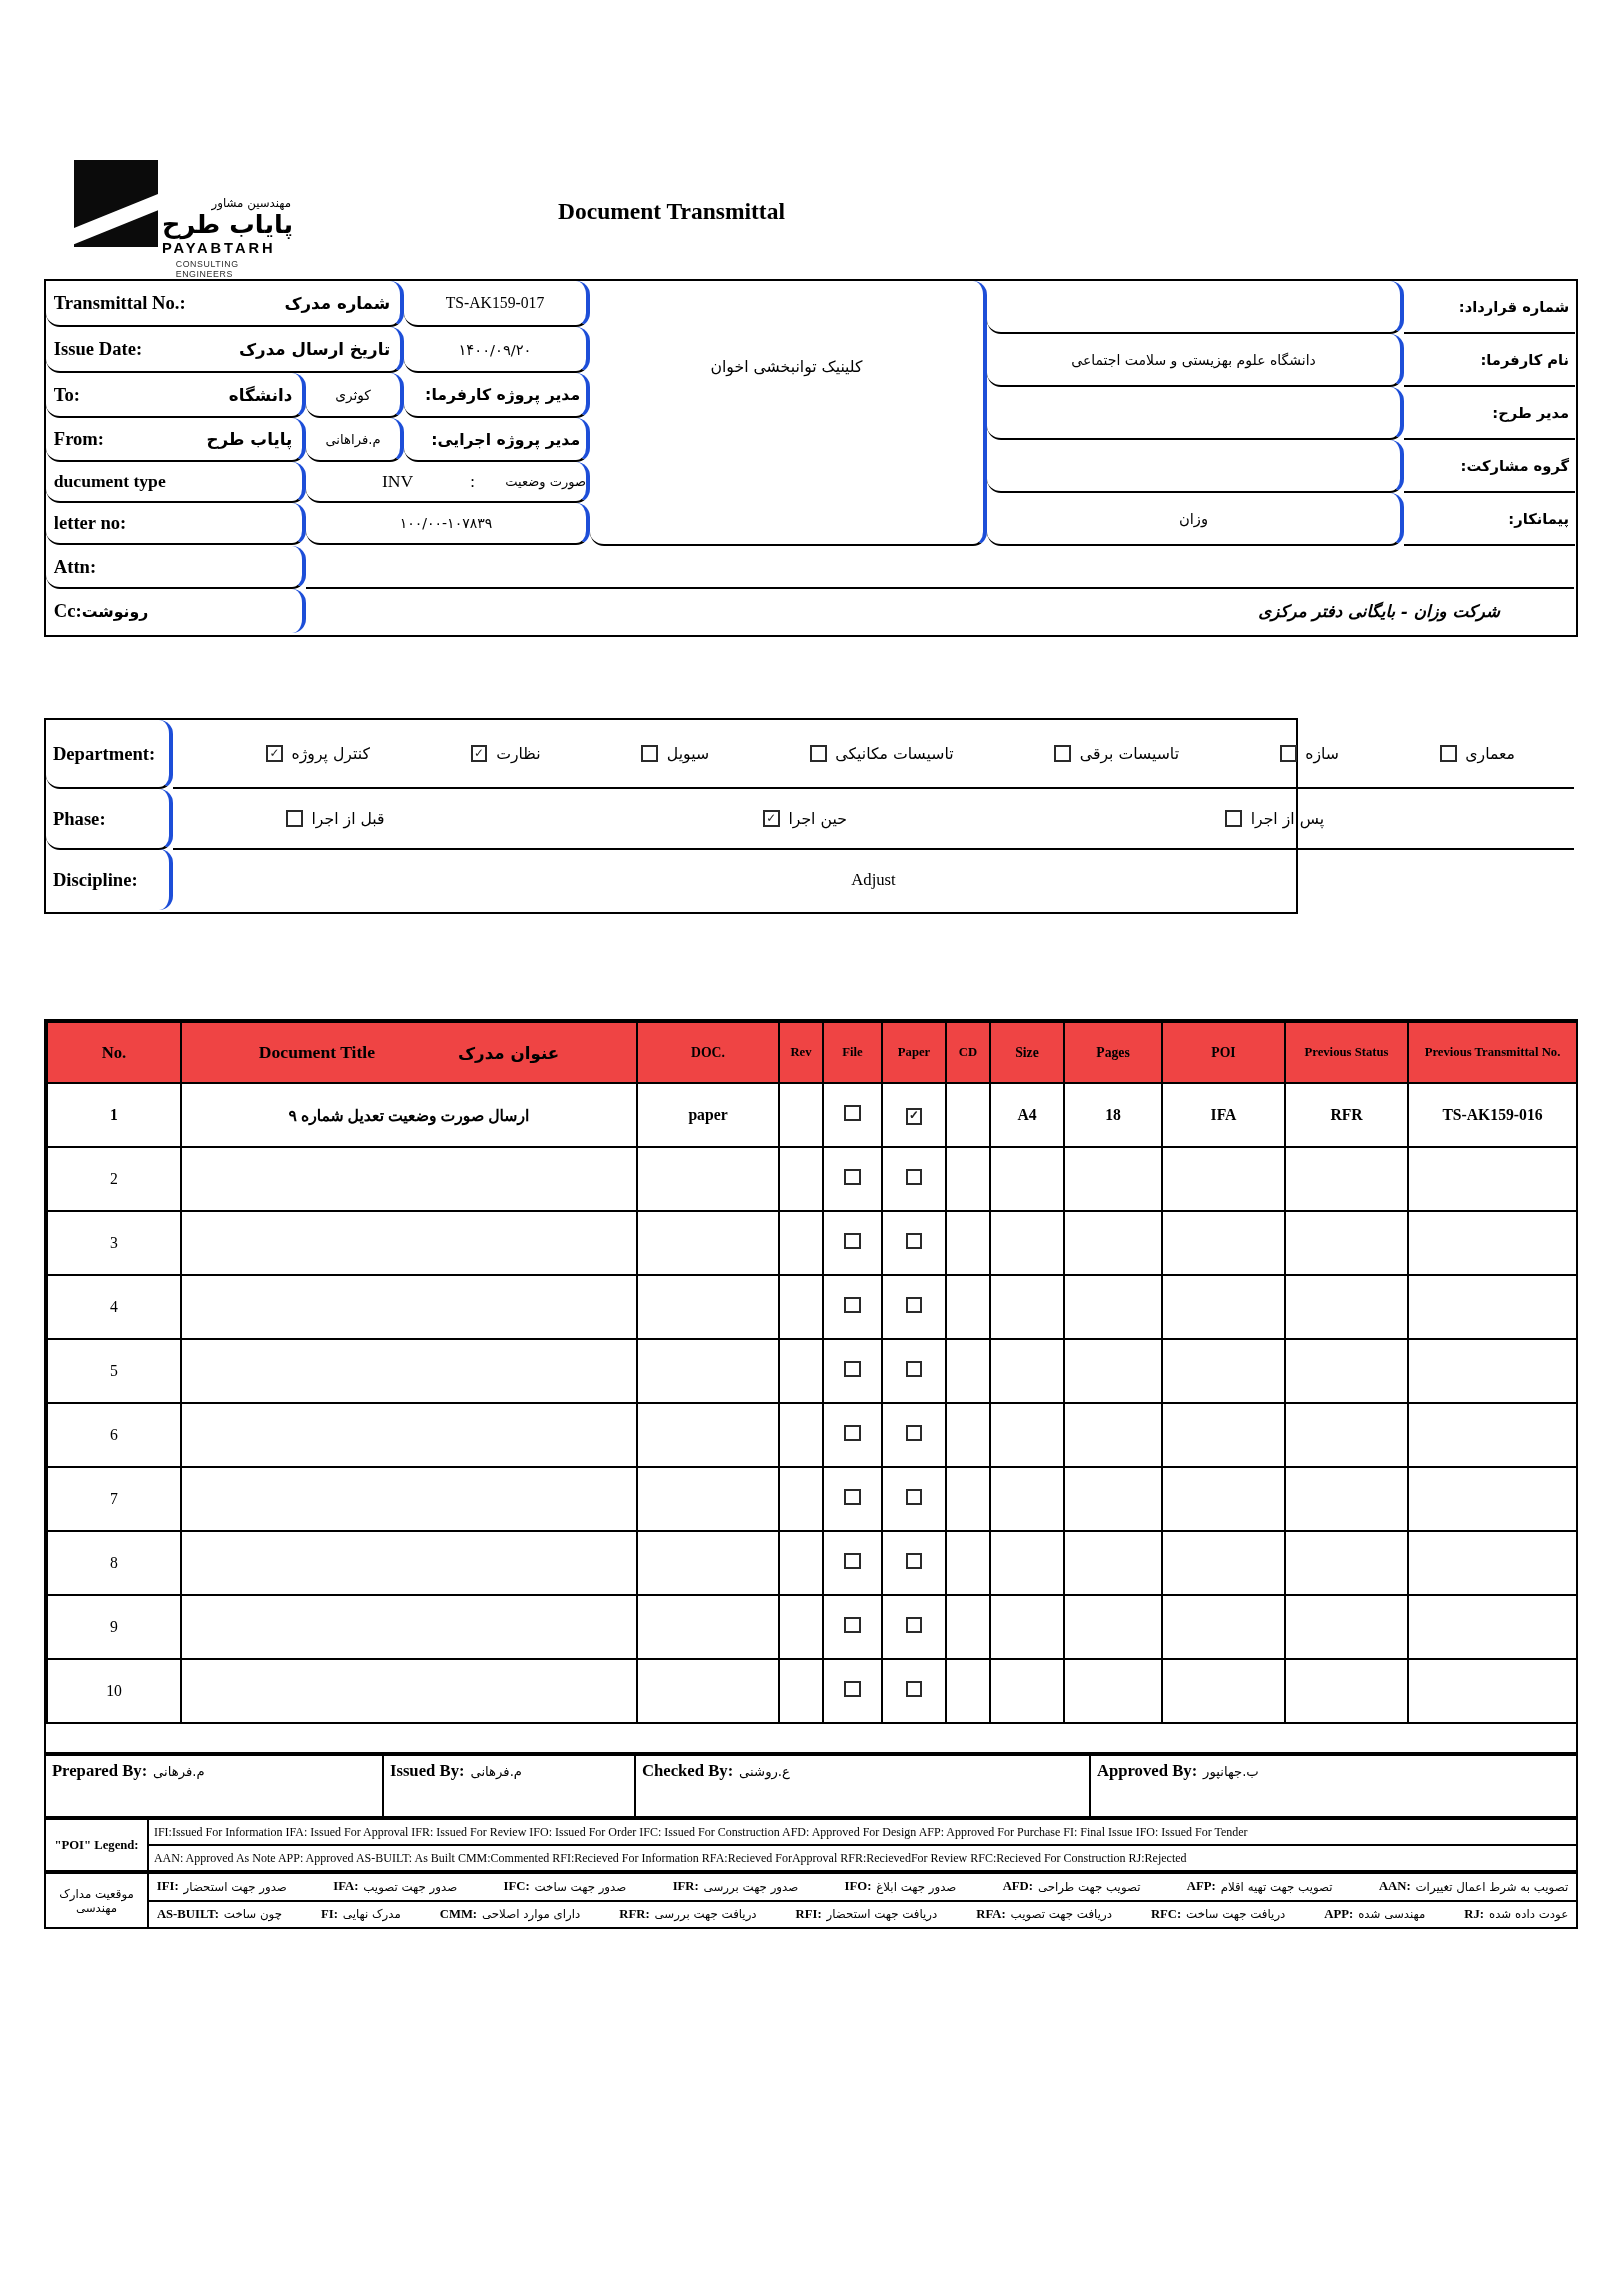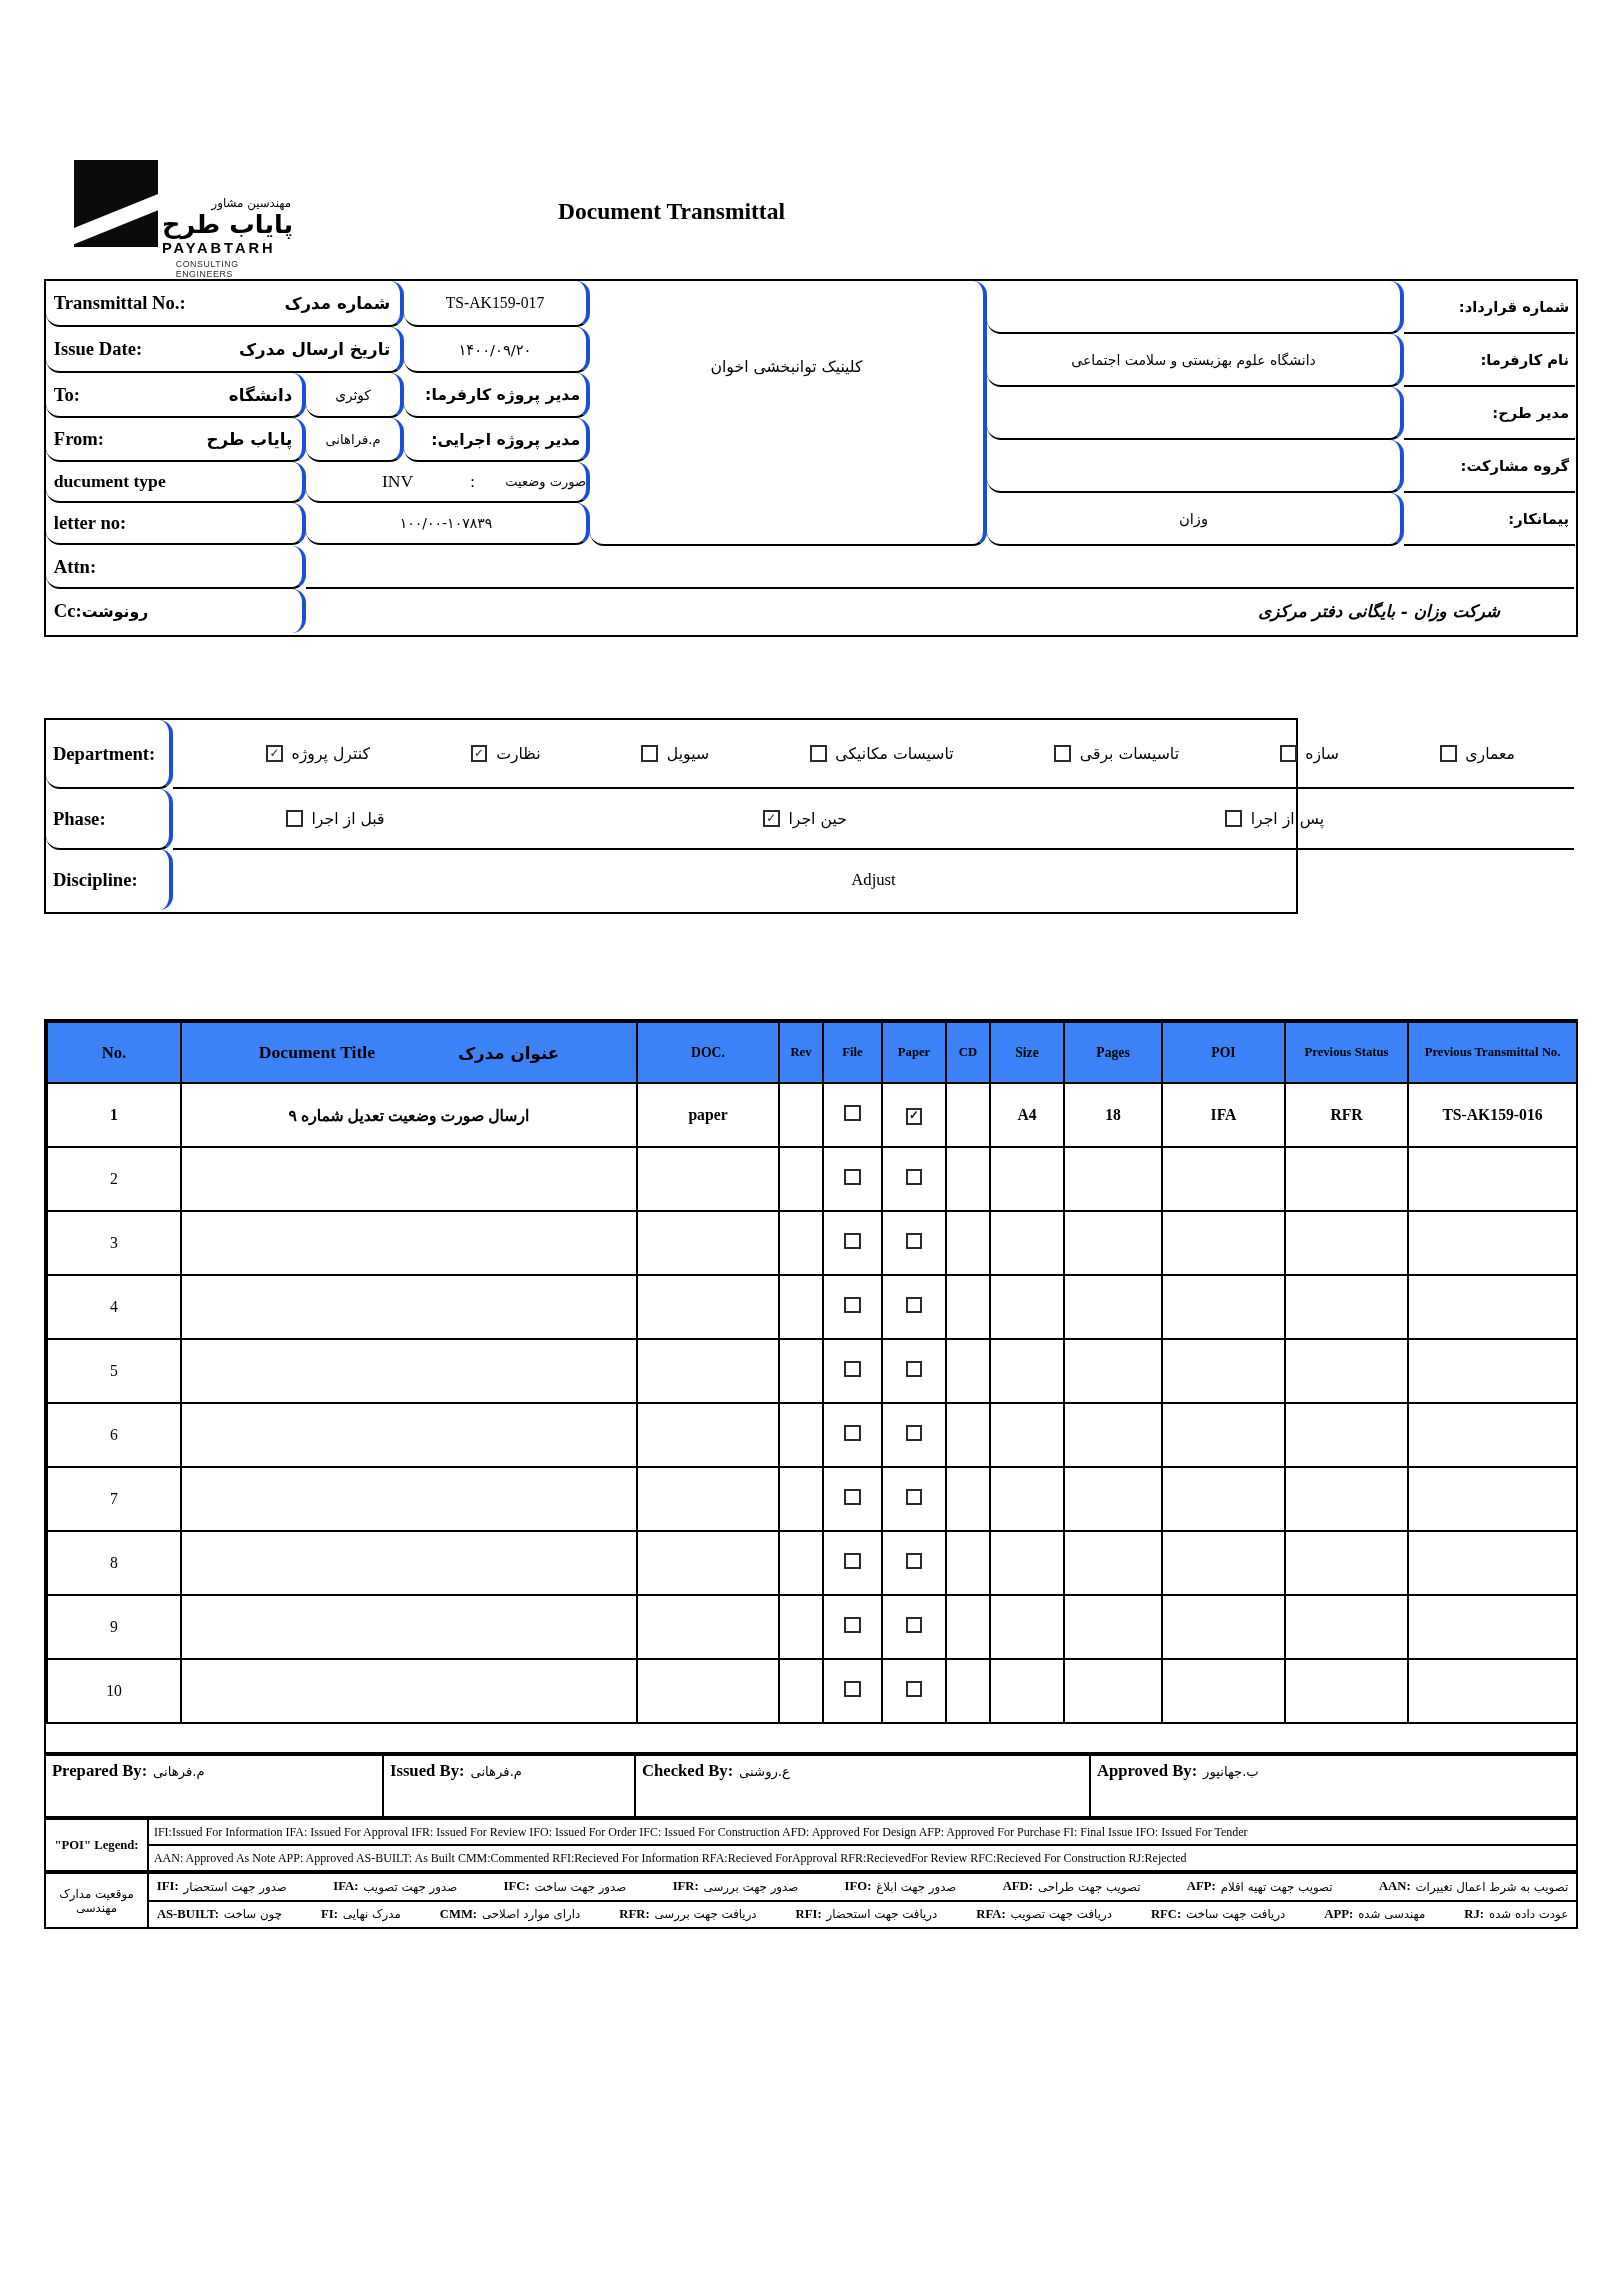--- a/index.html
+++ b/index.html
@@ -45,21 +45,21 @@
   .chk-row { direction:rtl; display:flex; align-items:center; justify-content:space-between; }
   .chk-item { direction:ltr; display:flex; align-items:center; gap:8.8px; white-space:nowrap; }
   .chk-label { font-size:15.7px; direction:rtl; }
   .cb { display:inline-flex; width:16.7px; height:16.7px; border:2px solid #2a2a2a; background:#fff;
         align-items:center; justify-content:center; font-size:11.8px; line-height:1; color:#222; flex:0 0 auto; }
   .cb.on::after { content:"✓"; }
 
   
   table.main { border-collapse:collapse; table-layout:fixed; width:1528px; }
   table.main th, table.main td { border:2px solid #000; overflow:hidden; }
-  table.main th { background:#3b82f6; font-family:"Liberation Serif",serif; font-weight:bold; text-align:center; height:61px; }
+  table.main th { background:#ef4444; font-family:"Liberation Serif",serif; font-weight:bold; text-align:center; height:61px; }
   table.main td { height:64px; text-align:center; font-family:"Liberation Serif",serif; font-size:15.7px; }
   .th-small { font-size:12.7px; }
   .th-mid { font-size:13.7px; }
   .th-no { font-size:16.7px; }
   .hdr-title { display:flex; justify-content:center; align-items:center; gap:83px; }
   .hdr-title .en { font-size:17.6px; }
   .hdr-title .fa-t { font-size:16.7px; direction:rtl; font-family:"DejaVu Sans",sans-serif; }
   td.fa-cell { font-family:"DejaVu Sans",sans-serif; direction:rtl; font-size:15.7px; }
   tr.filled td { font-weight:bold; }
   td.small-val { font-size:13.7px; }

